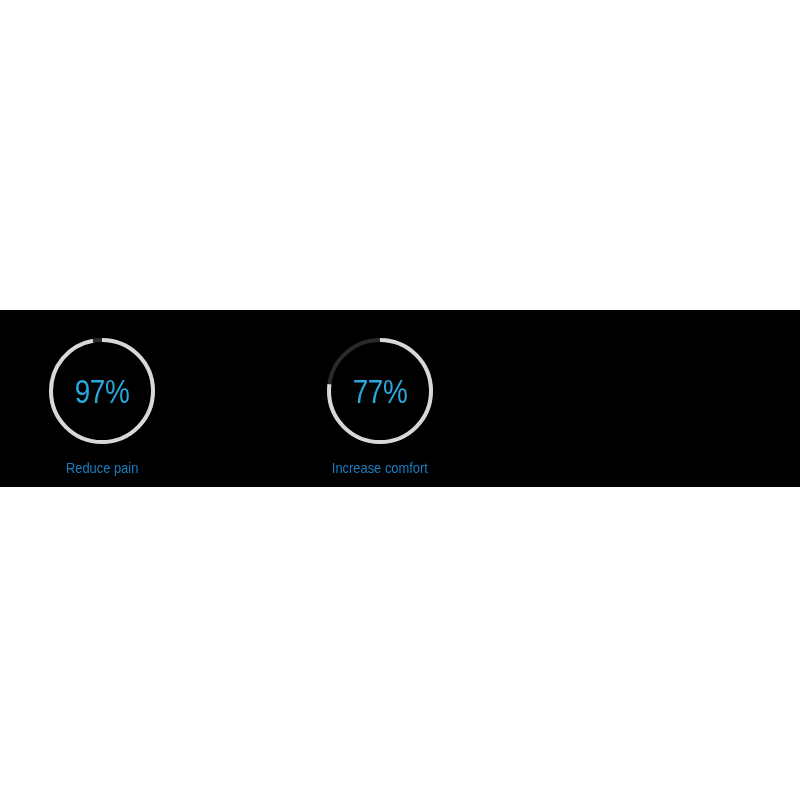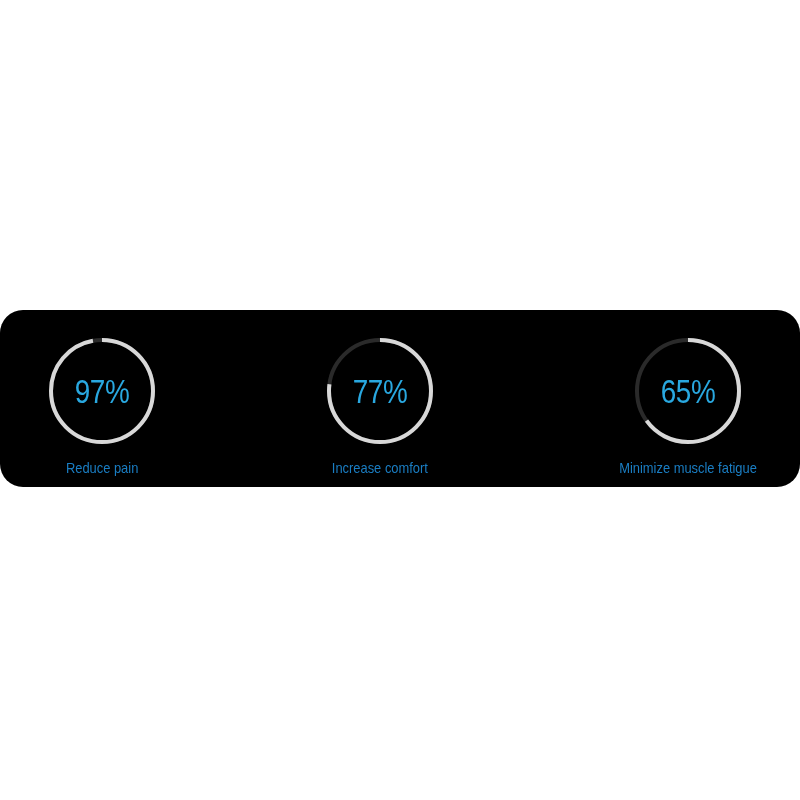--- a/index.html
+++ b/index.html
@@ -28,21 +28,20 @@
     left: 0;
     top: 310px;
     width: 800px;
     height: 177px;
     background: #000000;
     display: flex;
     align-items: flex-start;
     justify-content: space-between;
     box-sizing: border-box;
     padding: 0;
-    border-radius: 23px;
   }
 
   .stat-item {
     position: absolute;
     top: 0;
     width: 220px;
     height: 177px;
     display: flex;
     flex-direction: column;
     align-items: center;
@@ -123,25 +122,15 @@
       <div class="gauge-wrap">
         <svg class="gauge-svg" viewBox="0 0 110 110">
           <circle cx="55" cy="55" r="51" fill="none" stroke="#2a2a2a" stroke-width="4"></circle>
           <circle class="ring-progress" cx="55" cy="55" r="51" fill="none" stroke="#d8d8d8" stroke-width="4" stroke-linecap="butt" transform="rotate(-90 55 55)" stroke-dasharray="246.74068701294235 73.70176365321655" stroke-dashoffset="0"></circle>
         </svg>
         <div class="gauge-value" style="color: rgb(41, 168, 224);">77%</div>
       </div>
       <div class="stat-label" style="color: rgb(26, 126, 196);">Increase comfort</div>
     </div>
 
-    <div class="stat-item pos-2">
-      <div class="gauge-wrap">
-        <svg class="gauge-svg" viewBox="0 0 110 110">
-          <circle cx="55" cy="55" r="51" fill="none" stroke="#2a2a2a" stroke-width="4"></circle>
-          <circle class="ring-progress" cx="55" cy="55" r="51" fill="none" stroke="#d8d8d8" stroke-width="4" stroke-linecap="butt" transform="rotate(-90 55 55)" stroke-dasharray="208.28759293300328 112.15485773315561" stroke-dashoffset="0"></circle>
-        </svg>
-        <div class="gauge-value" style="color: rgb(41, 168, 224);">65%</div>
-      </div>
-      <div class="stat-label" style="color: rgb(26, 126, 196);">Minimize muscle fatigue</div>
-    </div>
 
   </div>
 </div>
 
 </body></html>

